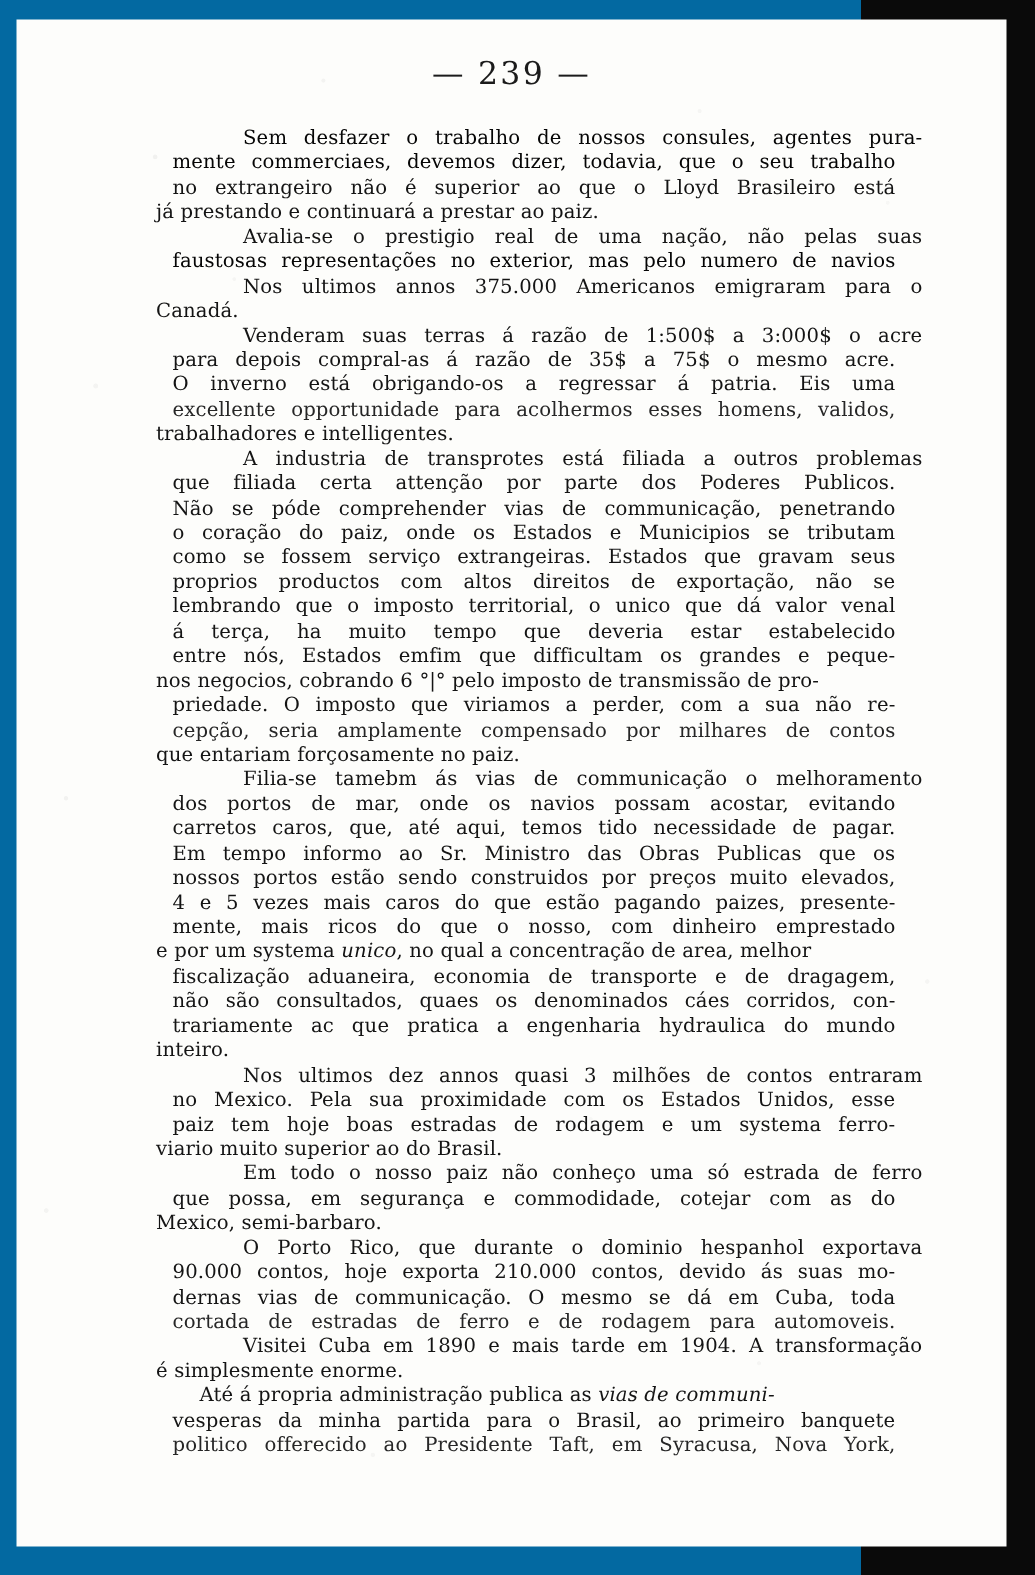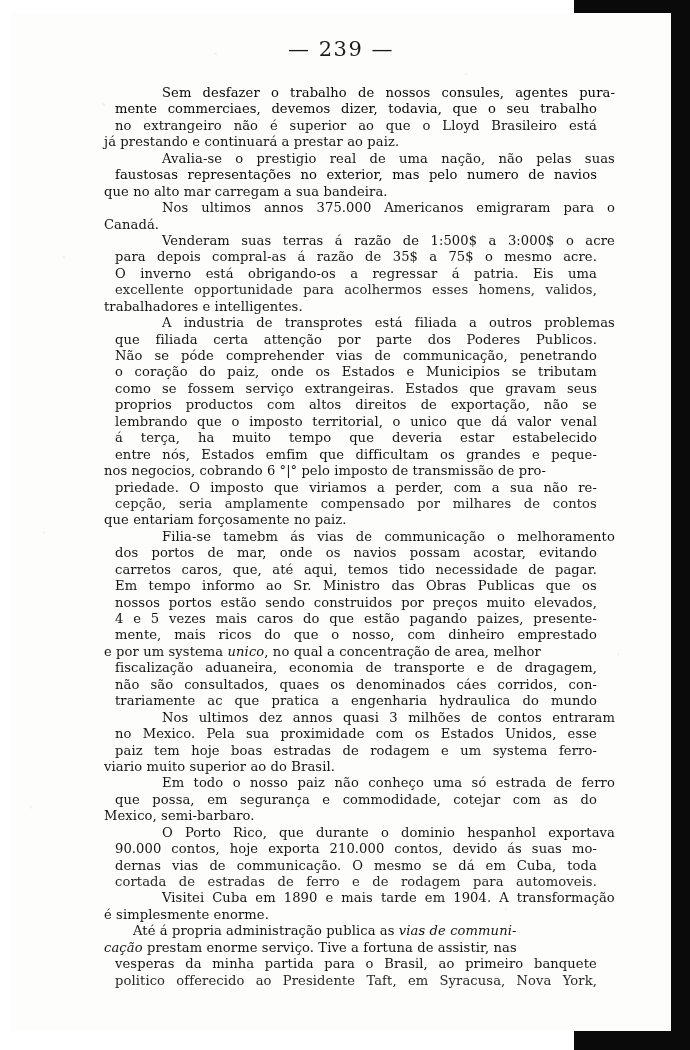--- a/index.html
+++ b/index.html
@@ -12,21 +12,21 @@
     height: 1050px;
     overflow: hidden;
     font-family: "DejaVu Serif", serif;
   }
 
   
   .scan-frame {
     position: relative;
     width: 574px;
     height: 1050px;
-    background: #ffffff;
+    background: #0369a1;
     text-decoration: underline;
   }
 
   .page-sheet {
     position: absolute;
     left: 11px;
     top: 13px;
     width: 660px;
     height: 1018px;
     background: #fdfdfb;
@@ -172,21 +172,20 @@
           <span>faustosas</span>
           <span>representações</span>
           <span>no</span>
           <span>exterior,</span>
           <span>mas</span>
           <span>pelo</span>
           <span>numero</span>
           <span>de</span>
           <span>navios</span>
         </div>
-      <div class="ln">que no alto mar carregam a sua bandeira.</div>
 
       <div class="ln j ind">
           <span>Nos</span>
           <span>ultimos</span>
           <span>annos</span>
           <span>375.000</span>
           <span>Americanos</span>
           <span>emigraram</span>
           <span>para</span>
           <span>o</span>
@@ -487,20 +486,21 @@
           <span>trariamente</span>
           <span>ac</span>
           <span>que</span>
           <span>pratica</span>
           <span>a</span>
           <span>engenharia</span>
           <span>hydraulica</span>
           <span>do</span>
           <span>mundo</span>
         </div>
+      <div class="ln">inteiro.</div>
 
       <div class="ln j ind">
           <span>Nos</span>
           <span>ultimos</span>
           <span>dez</span>
           <span>annos</span>
           <span>quasi</span>
           <span>3</span>
           <span>milhões</span>
           <span>de</span>
@@ -622,23 +622,20 @@
           <span>em</span>
           <span>1904.</span>
           <span>A</span>
           <span>transformação</span>
         </div>
       <div class="ln">é simplesmente enorme.</div>
 
       <div class="ln ind">
         <span>Até á propria administração publica as </span><span class="it">vias de communi-</span>
       </div>
-      <div class="ln">
-        <span class="it">cação</span><span> prestam enorme serviço. Tive a fortuna de assistir, nas</span>
-      </div>
       <div class="ln j">
           <span>vesperas</span>
           <span>da</span>
           <span>minha</span>
           <span>partida</span>
           <span>para</span>
           <span>o</span>
           <span>Brasil,</span>
           <span>ao</span>
           <span>primeiro</span>

